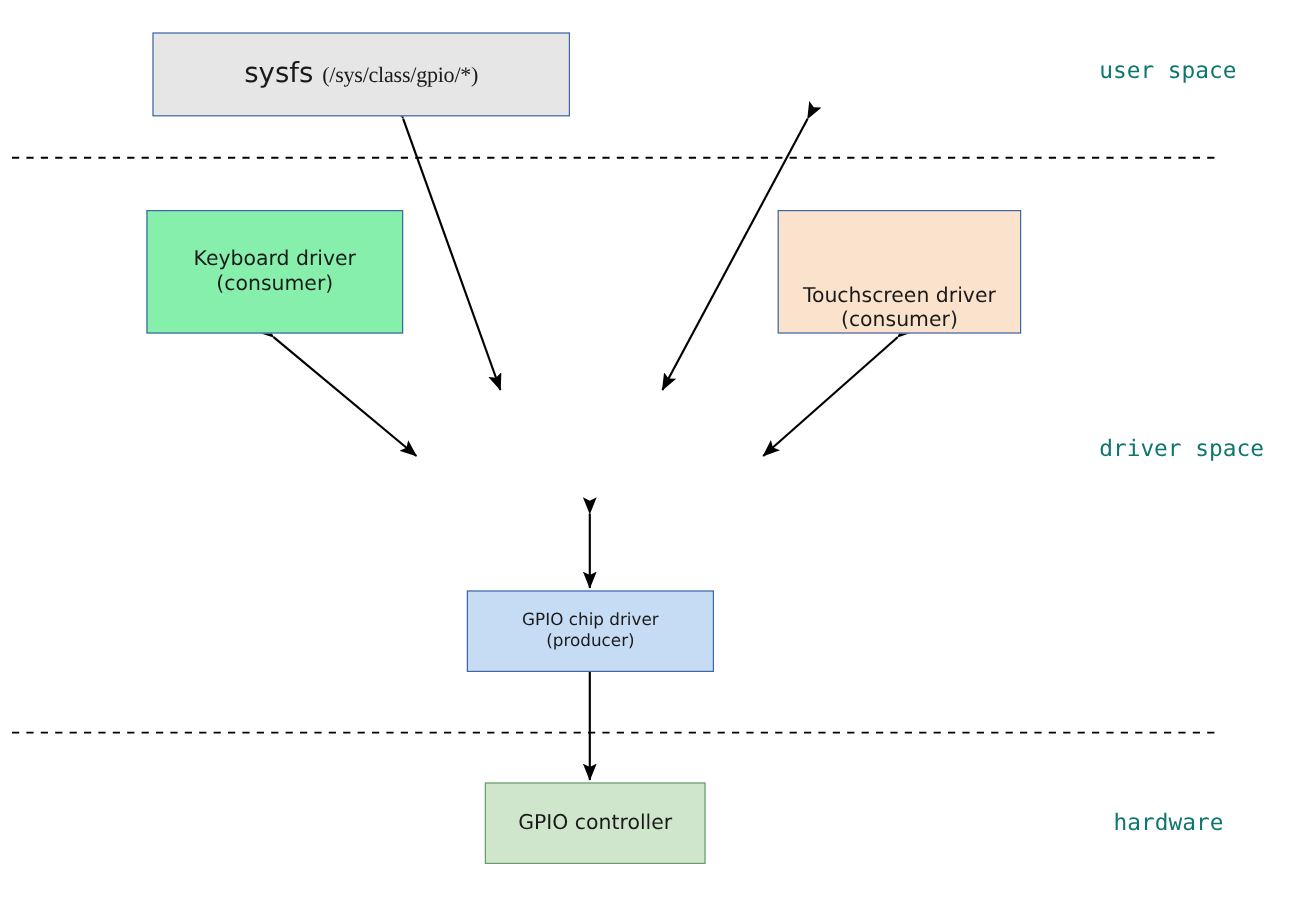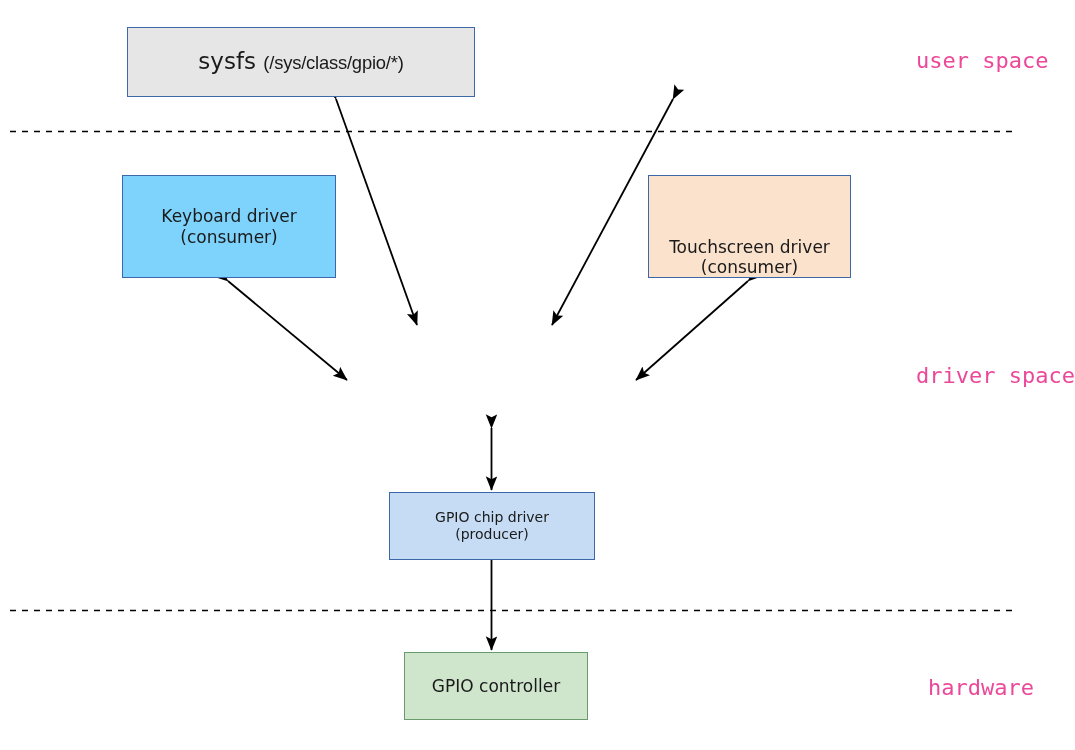--- a/index.html
+++ b/index.html
@@ -34,40 +34,40 @@
     color: #1a1a1a;
     font-family: "DejaVu Sans", "Liberation Sans", sans-serif;
   }
   .node .label {
     display: block;
     width: 100%;
     padding: 0 6px;
     box-sizing: border-box;
   }
   .mono {
-    font-family: Liberation Sans, sans-serif;
+    font-family: Liberation Serif, serif;
     font-size: 0.80em;
     letter-spacing: -0.2px;
     margin-top: 28px;
   }
 
   
   #node-sysfs {
     left: 127px; top: 27px; width: 348px; height: 70px;
     background: #e6e6e6;
     font-size: 23px;
   }
   #node-chardev {
     left: 515px; top: 27px; width: 361px; height: 70px;
     background: #e6e6e6;
     font-size: 23px;
   }
   #node-keyboard {
     left: 122px; top: 175px; width: 214px; height: 103px;
-    background: #7dd3fc;
+    background: #86efac;
     font-size: 17px;
   }
   #node-touchscreen {
     left: 648px; top: 175px; width: 203px; height: 103px;
     background: #fbe2cc;
     font-size: 17px;
     align-items: flex-end;
   }
   #node-gpiolib {
     left: 350px; top: 328px; width: 283px; height: 99px;
@@ -83,22 +83,22 @@
     left: 404px; top: 652px; width: 184px; height: 68px;
     background: #cfe6cd;
     border-color: #6a9b6c;
     font-size: 17px;
   }
 
   
   .zone-label {
     position: absolute;
     font-family: "DejaVu Sans Mono", "Liberation Mono", monospace;
-    font-size: 22px;
-    color: #ec4899;
+    font-size: 19px;
+    color: #0f766e;
     white-space: nowrap;
   }
   #zone-user     { left: 916px; top: 48px; }
   #zone-kernel   { left: 916px; top: 363px; }
   #zone-hardware { left: 916px; top: 675px; margin-left: 12px; }
 </style>
 </head>
 <body>
 
 <div id="canvas">

